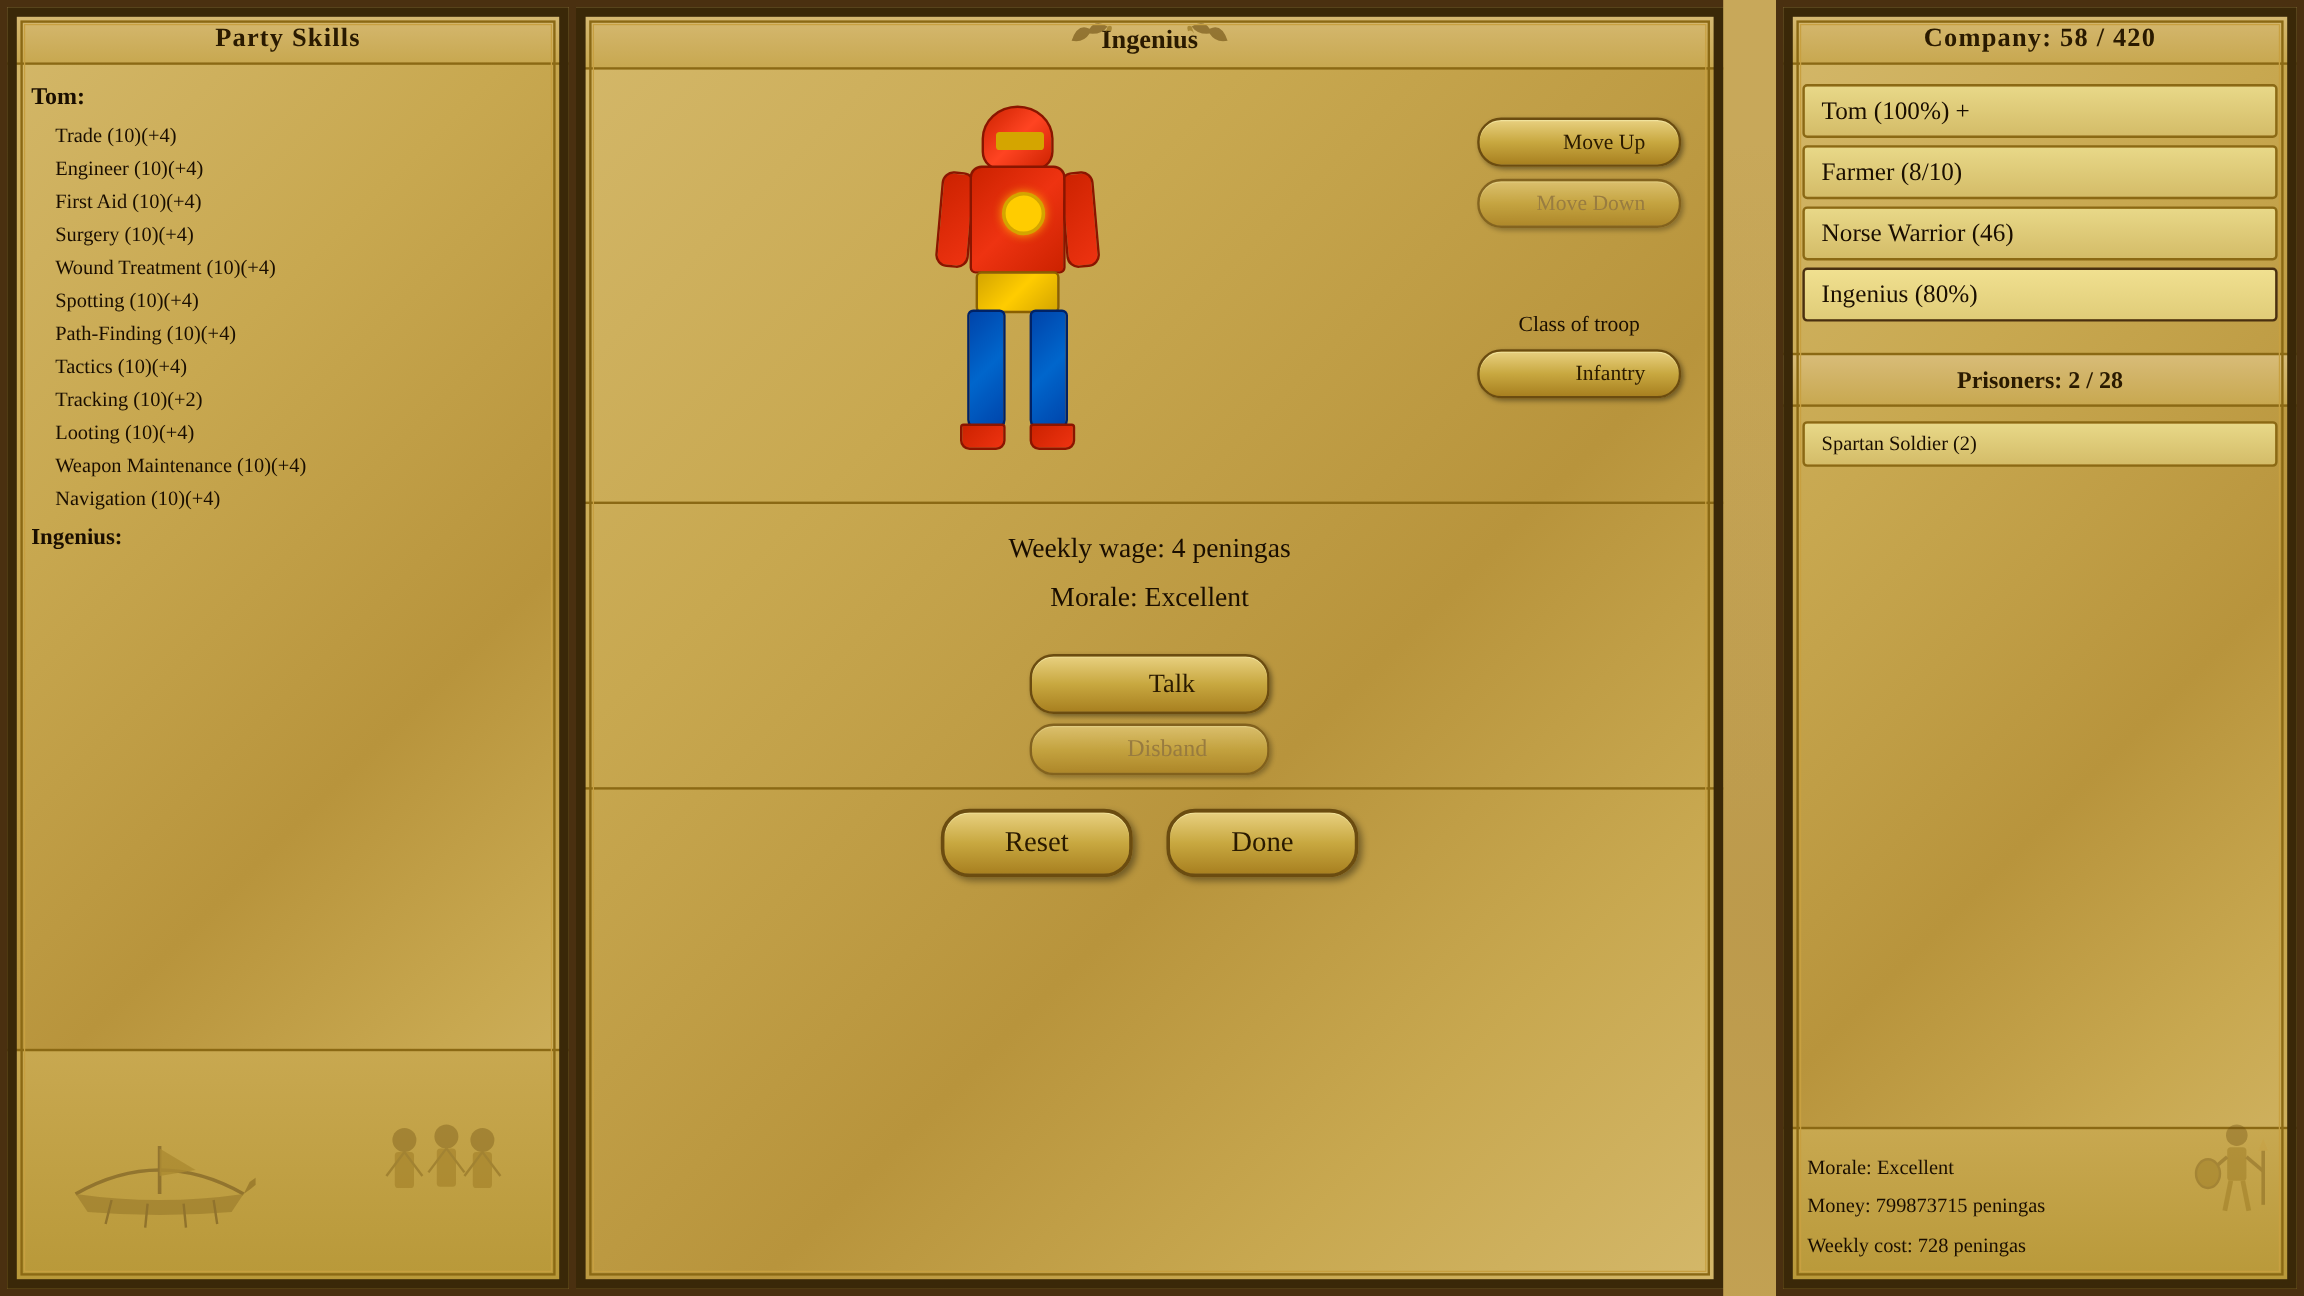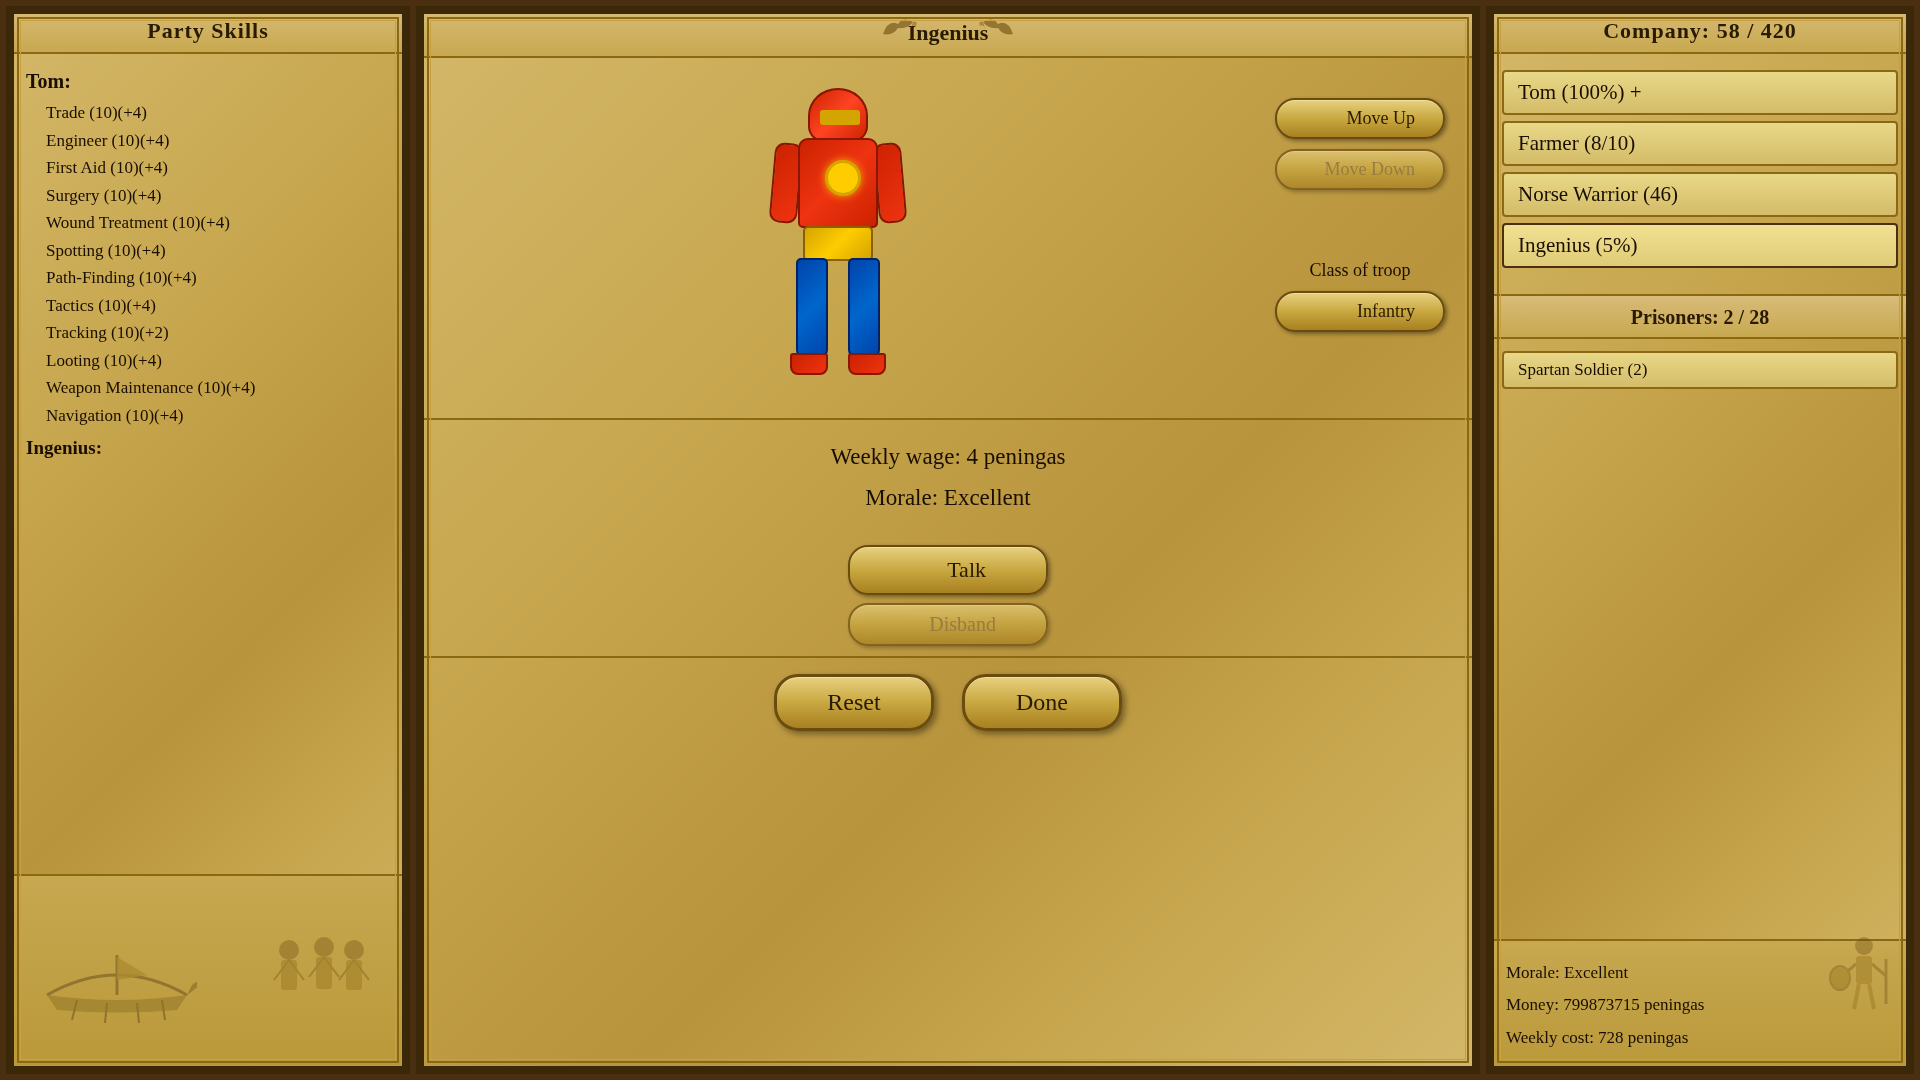--- a/index.html
+++ b/index.html
@@ -46,21 +46,21 @@
       content: '';
       position: absolute;
       inset: 3px;
       border: 2px solid #8B6914;
       pointer-events: none;
       z-index: 2;
     }
 
     
     .left-panel {
-      width: 416px;
+      width: 480px;
       height: 100%;
       flex-shrink: 0;
     }
 
     .panel-header {
       text-align: center;
       padding: 12px 8px 8px;
       font-size: 22px;
       color: #2a1a00;
       font-weight: bold;
@@ -576,29 +576,29 @@
       <button class="game-button" style="font-size:22px; padding:10px 60px; min-width:200px;">Talk</button>
       <button class="game-button disabled" style="font-size:20px; padding:8px 50px; min-width:200px;">Disband</button>
     </div>
 
     <div class="bottom-buttons">
       <button class="bottom-button-large">Reset</button>
       <button class="bottom-button-large">Done</button>
     </div>
   </div>
 
-  <div class="panel right-panel" style="position:relative;">
+  <div class="panel right-panel" style="position:relative;margin-left:44px;">
     <div class="outer-border"></div>
     <div class="right-panel-header">Company: 58 / 420</div>
 
     <div class="party-list">
       <div class="party-member-item">Tom (100%) +</div>
       <div class="party-member-item">Farmer (8/10)</div>
       <div class="party-member-item">Norse Warrior (46)</div>
-      <div class="party-member-item selected">Ingenius (5%)</div>
+      <div class="party-member-item selected">Ingenius (80%)</div>
     </div>
 
     <div class="sub-panel-header">Prisoners: 2 / 28</div>
 
     <div class="prisoners-list">
       <div class="prisoner-item">Spartan Soldier (2)</div>
     </div>
 
     <div style="position:absolute; bottom:0; left:0; right:0; padding:16px 20px 20px; border-top:2px solid #8B6914; background:linear-gradient(0deg, #b89838 0%, #c8a850 100%);">
 

